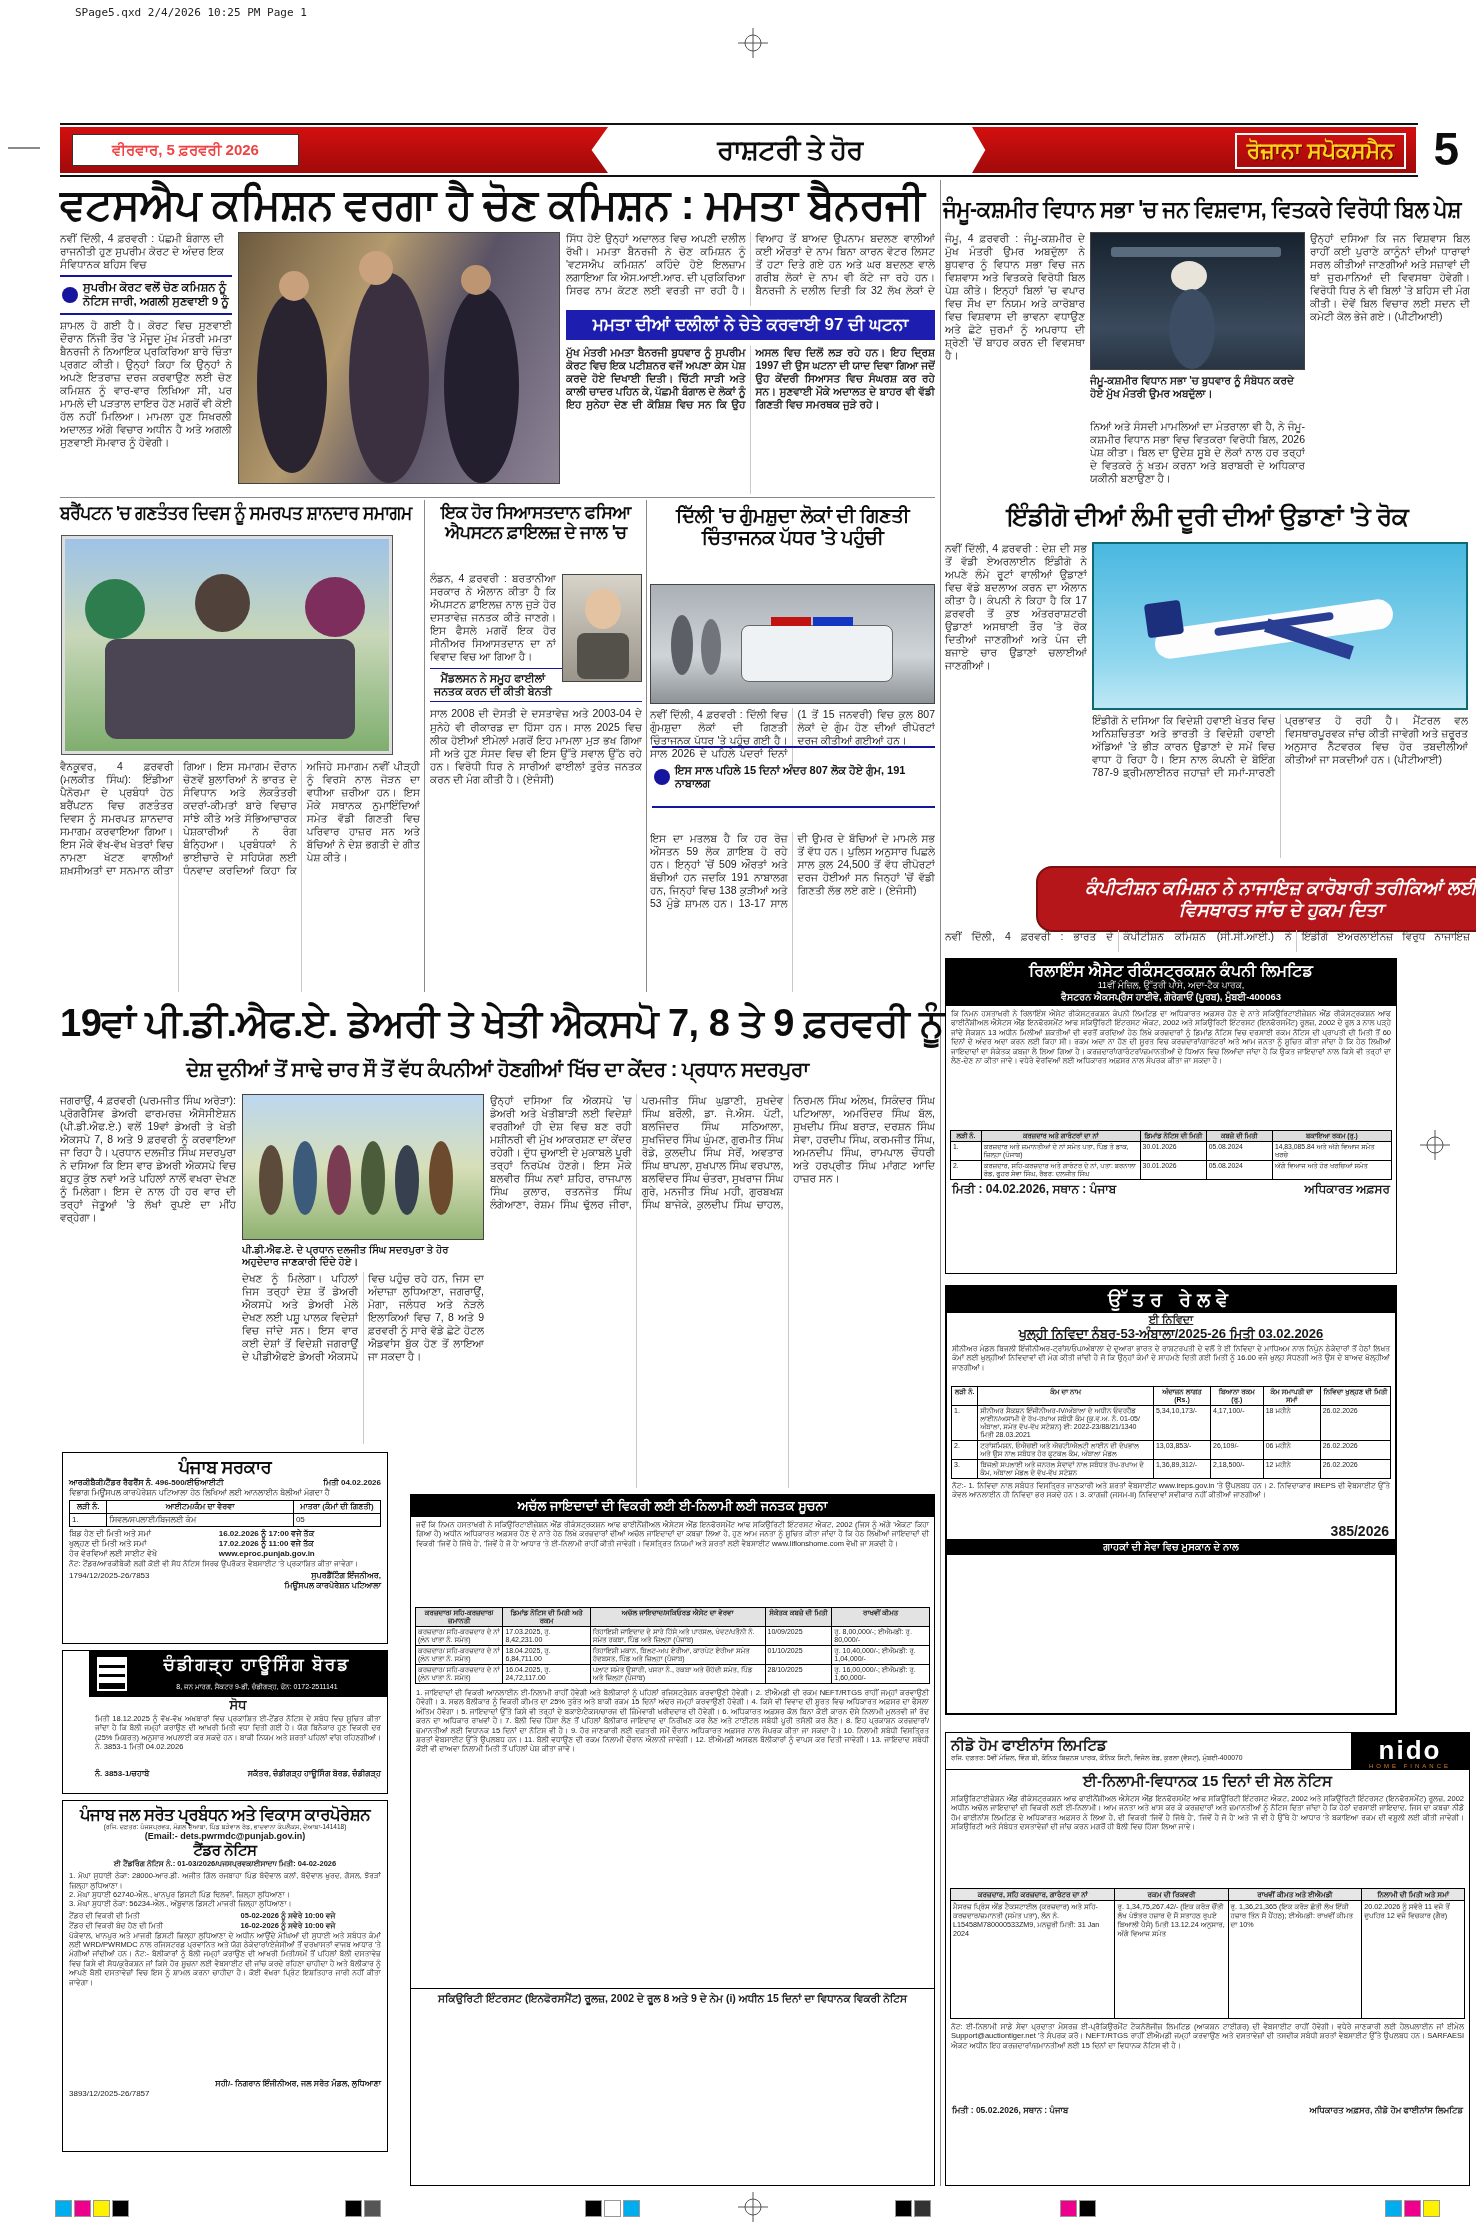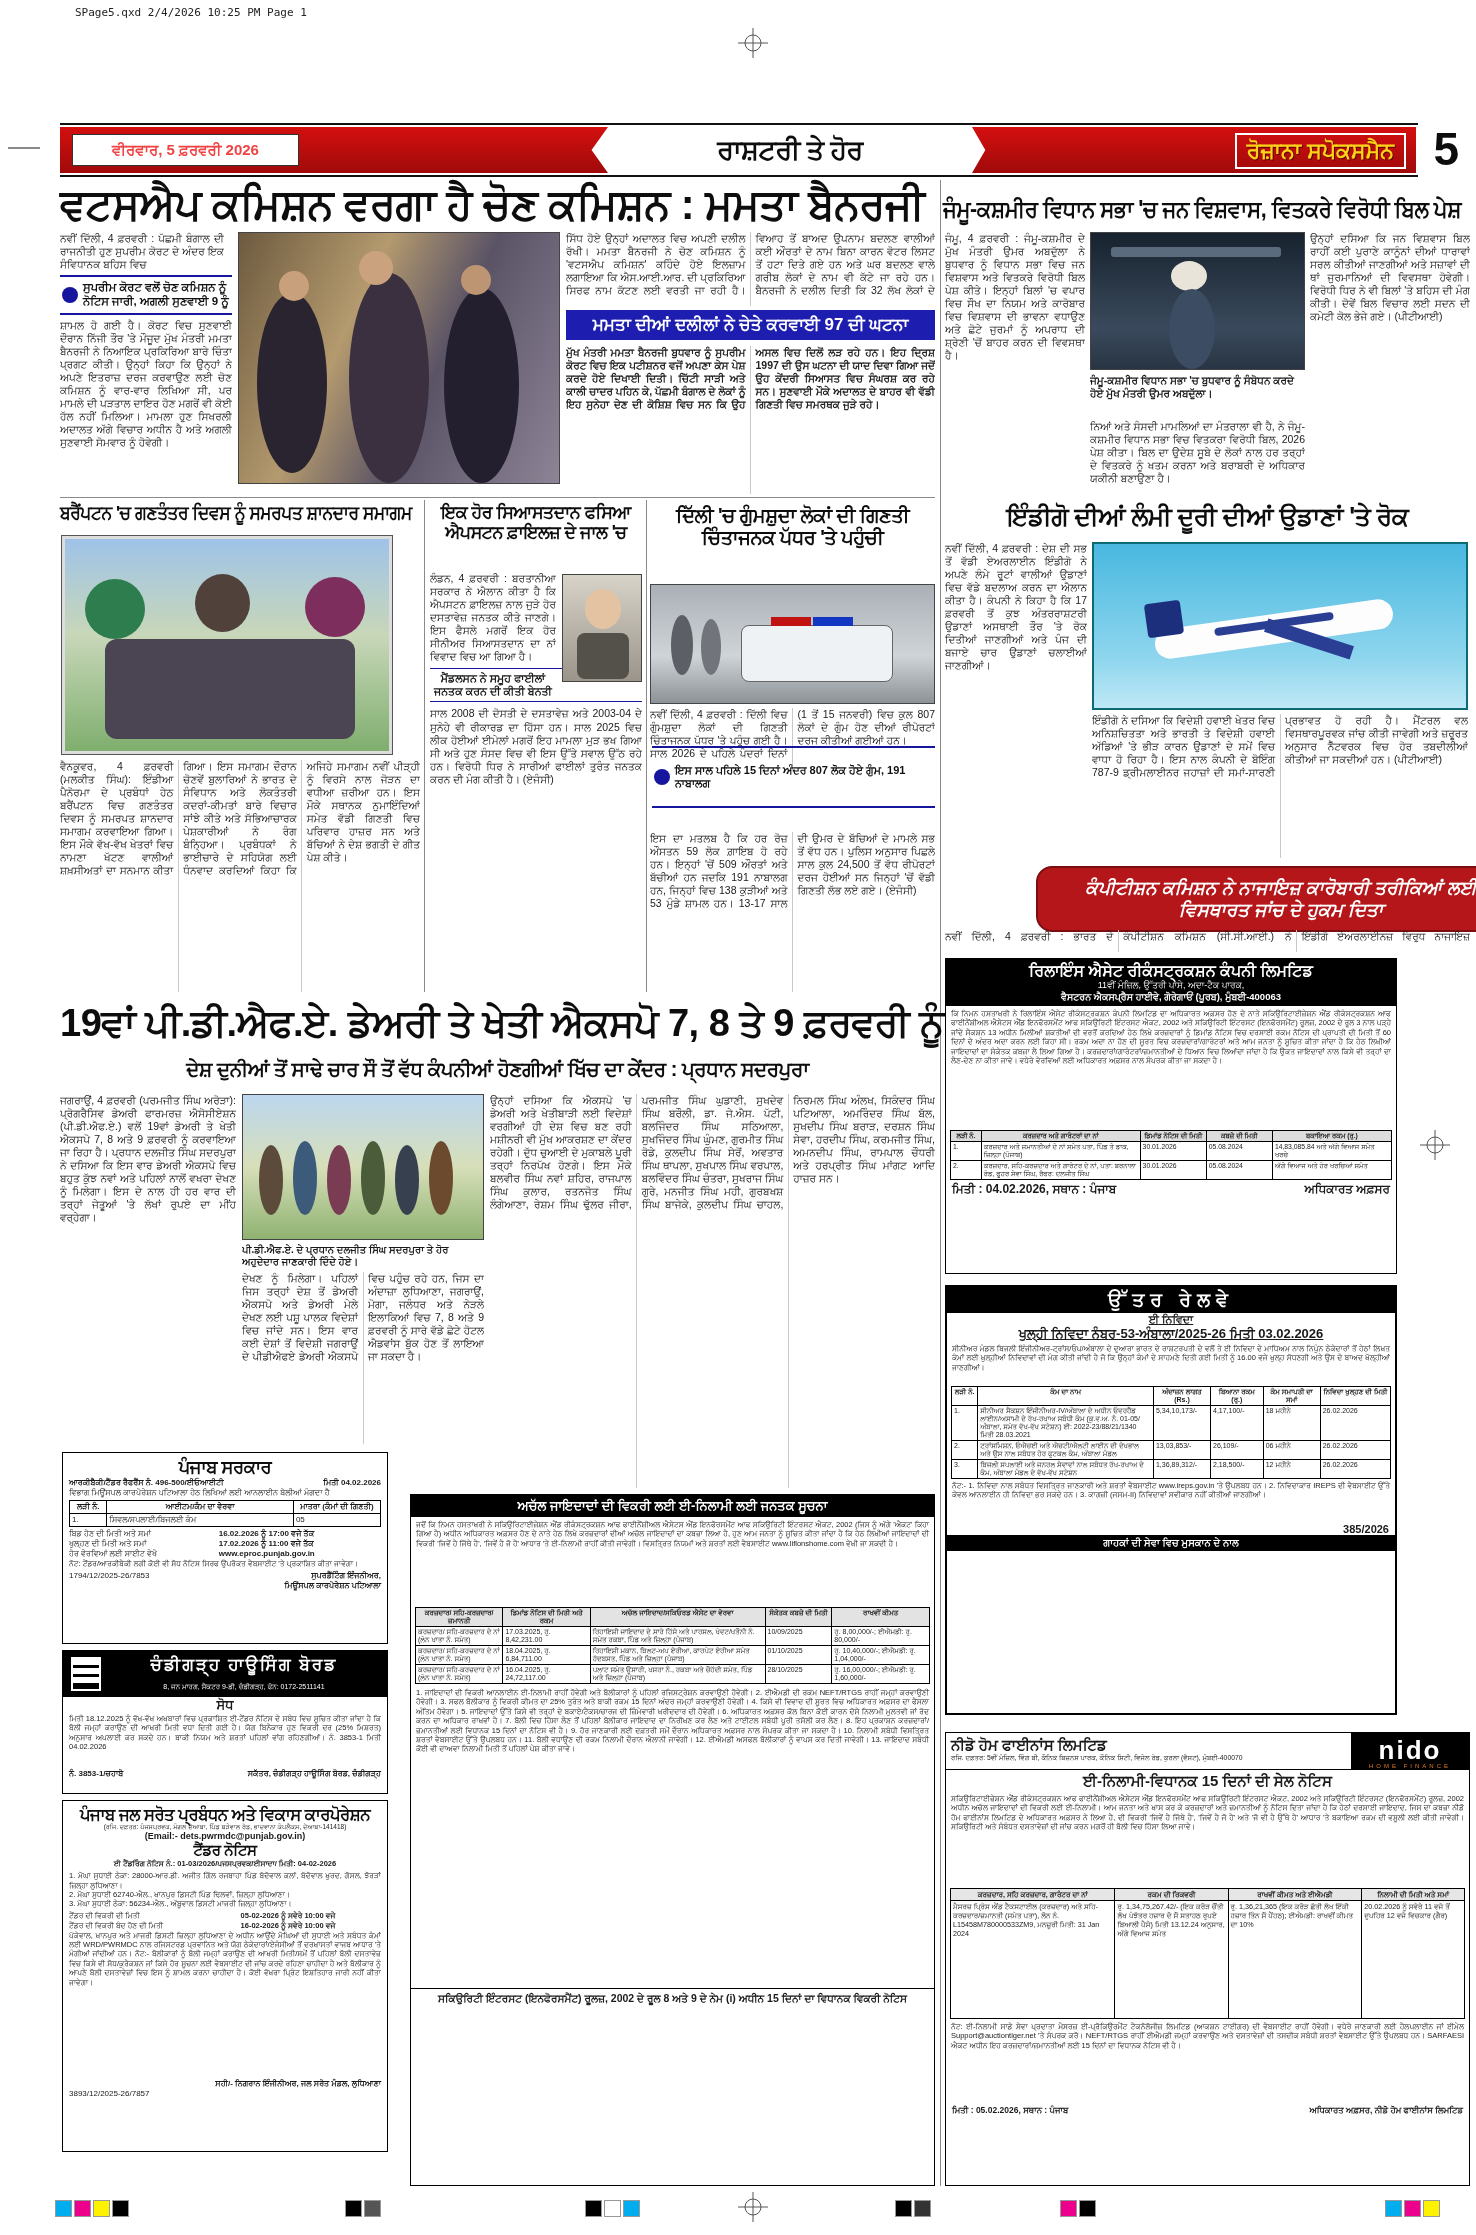--- a/index.html
+++ b/index.html
@@ -209,21 +209,21 @@
       <span>ਹੋਰ ਵੇਰਵਿਆਂ ਲਈ ਸਾਈਟ ਵੇਖੋ</span>
         <span style="font-weight:bold;">www.eproc.punjab.gov.in</span>
     </div>
     <div style="font-size:7.5px;">ਨੋਟ: ਟੈਂਡਰ/ਆਰਕੀਬੈਕੀ ਲਗੀ ਕੋਈ ਵੀ ਸੋਧ ਨੋਟਿਸ ਸਿਰਫ ਉਪਰੋਕਤ ਵੈਬਸਾਈਟ 'ਤੇ ਪ੍ਰਕਾਸ਼ਿਤ ਕੀਤਾ ਜਾਵੇਗਾ।</div>
     <div style="display:flex;justify-content:space-between;font-size:8px;margin-top:2px;">
       <span>1794/12/2025-26/7853</span>
       <span style="text-align:right;font-weight:bold;"><span>ਸੁਪਰਡੈਂਟਿੰਗ ਇੰਜਨੀਅਰ,</span><br><span>ਮਿਊਂਸਪਲ ਕਾਰਪੋਰੇਸ਼ਨ ਪਟਿਆਲਾ</span></span>
     </div>
   </div>
 
-  <div class="abs adbox" style="left:62px;top:1650px;width:326px;height:144px;">
+  <div class="abs adbox" style="left:62px;top:1650px;width:326px;height:144px;padding-left:26px;">
     <div style="background:#000;color:#fff;height:46px;display:flex;align-items:center;gap:8px;padding:0 8px;">
       <span style="display:inline-block;width:26px;height:30px;background:linear-gradient(#fff 20%,#000 20% 30%,#fff 30% 50%,#000 50% 60%,#fff 60% 80%,#000 80%);border:2px solid #fff;"></span>
       <span style="flex:1;text-align:center;">
         <span style="font-size:17px;font-weight:800;letter-spacing:2px;">ਚੰਡੀਗੜ੍ਹ ਹਾਊਸਿੰਗ ਬੋਰਡ</span><br>
         <span style="font-size:7px;">8, ਜਨ ਮਾਰਗ, ਸੈਕਟਰ 9-ਡੀ, ਚੰਡੀਗੜ੍ਹ, ਫੋਨ: 0172-2511141</span>
       </span>
     </div>
     <div class="center" style="font-weight:800;font-size:13px;">ਸੋਧ</div>
     <div class="tiny" style="padding:1px 6px;height:54px;">ਮਿਤੀ 18.12.2025 ਨੂੰ ਵੱਖ-ਵੱਖ ਅਖਬਾਰਾਂ ਵਿਚ ਪ੍ਰਕਾਸ਼ਿਤ ਈ-ਟੈਂਡਰ ਨੋਟਿਸ ਦੇ ਸਬੰਧ ਵਿਚ ਸੂਚਿਤ ਕੀਤਾ ਜਾਂਦਾ ਹੈ ਕਿ ਬੋਲੀ ਜਮ੍ਹਾਂ ਕਰਾਉਣ ਦੀ ਆਖਰੀ ਮਿਤੀ ਵਧਾ ਦਿਤੀ ਗਈ ਹੈ। ਯੋਗ ਬਿਨੈਕਾਰ ਹੁਣ ਵਿਕਰੀ ਦਰ (25% ਮਿਸ਼ਰਤ) ਅਨੁਸਾਰ ਅਪਲਾਈ ਕਰ ਸਕਦੇ ਹਨ। ਬਾਕੀ ਨਿਯਮ ਅਤੇ ਸ਼ਰਤਾਂ ਪਹਿਲਾਂ ਵਾਂਗ ਰਹਿਣਗੀਆਂ। ਨੰ. 3853-1 ਮਿਤੀ 04.02.2026</div>
     <div style="display:flex;justify-content:space-between;font-size:8px;font-weight:bold;padding:0 6px;">
@@ -372,21 +372,21 @@
         <td>3.</td>
         <td>ਬਿਜਲੀ ਸਪਲਾਈ ਅਤੇ ਜਨਰਲ ਸੇਵਾਵਾਂ ਨਾਲ ਸਬੰਧਤ ਰੱਖ-ਰਖਾਅ ਦੇ ਕੰਮ, ਅੰਬਾਲਾ ਮੰਡਲ ਦੇ ਵੱਖ-ਵੱਖ ਸਟੇਸ਼ਨ</td>
         <td>1,36,89,312/-</td>
         <td>2,18,500/-</td>
         <td>12 ਮਹੀਨੇ</td>
         <td>26.02.2026</td>
       </tr>
     </tbody>
       </table>
     <div class="tiny" style="padding:2px 5px;height:40px;">ਨੋਟ:- 1. ਨਿਵਿਦਾ ਨਾਲ ਸਬੰਧਤ ਵਿਸਤ੍ਰਿਤ ਜਾਣਕਾਰੀ ਅਤੇ ਸ਼ਰਤਾਂ ਵੈਬਸਾਈਟ www.ireps.gov.in 'ਤੇ ਉਪਲਬਧ ਹਨ। 2. ਨਿਵਿਦਾਕਾਰ IREPS ਦੀ ਵੈਬਸਾਈਟ ਉੱਤੇ ਕੇਵਲ ਆਨਲਾਈਨ ਹੀ ਨਿਵਿਦਾ ਭਰ ਸਕਦੇ ਹਨ। 3. ਕਾਗਜ਼ੀ (ਜਸਮ-II) ਨਿਵਿਦਾਵਾਂ ਸਵੀਕਾਰ ਨਹੀਂ ਕੀਤੀਆਂ ਜਾਣਗੀਆਂ।</div>
-    <div style="text-align:right;font-size:11px;font-weight:bold;padding:0 6px;">385/2026</div>
+    <div style="text-align:right;font-size:14px;font-weight:bold;padding:0 6px;">385/2026</div>
     <div class="adblackhead" style="font-size:10px;font-weight:bold;padding:2px 0;">ਗਾਹਕਾਂ ਦੀ ਸੇਵਾ ਵਿਚ ਮੁਸਕਾਨ ਦੇ ਨਾਲ</div>
   </div>
 
   <div class="abs adbox" style="left:945px;top:1732px;width:525px;height:454px;">
     <div style="display:flex;border-bottom:1.5px solid #000;">
       <div style="flex:1;padding:3px 5px;">
         <div style="font-size:15px;font-weight:800;">ਨੀਡੋ ਹੋਮ ਫਾਈਨਾਂਸ ਲਿਮਟਿਡ</div>
         <div style="font-size:6.8px;">ਰਜਿ. ਦਫ਼ਤਰ: 5ਵੀਂ ਮੰਜ਼ਿਲ, ਵਿੰਗ ਬੀ, ਕੌਨਿਕ ਬਿਜ਼ਨਸ ਪਾਰਕ, ਕੌਨਿਕ ਸਿਟੀ, ਵਿਜੇਲ ਰੋਡ, ਕੁਰਲਾ (ਵੈਸਟ), ਮੁੰਬਈ-400070</div>
       </div>
       <div style="width:118px;background:#000;color:#fff;text-align:center;padding-top:4px;">

